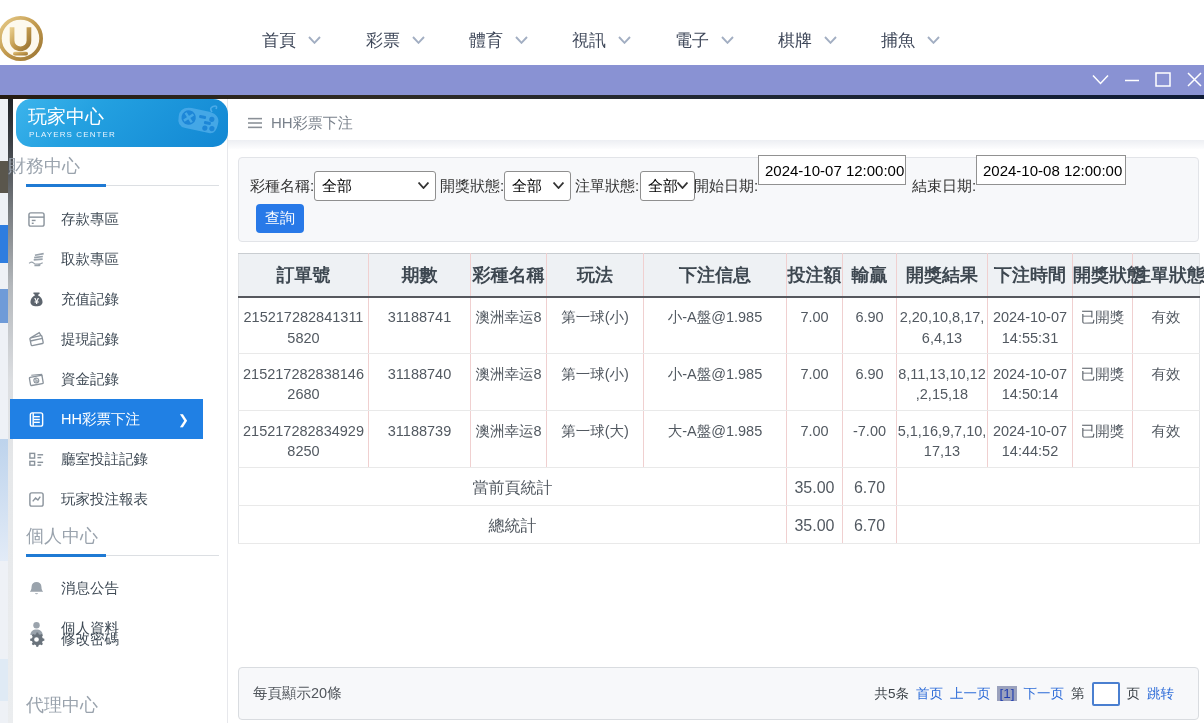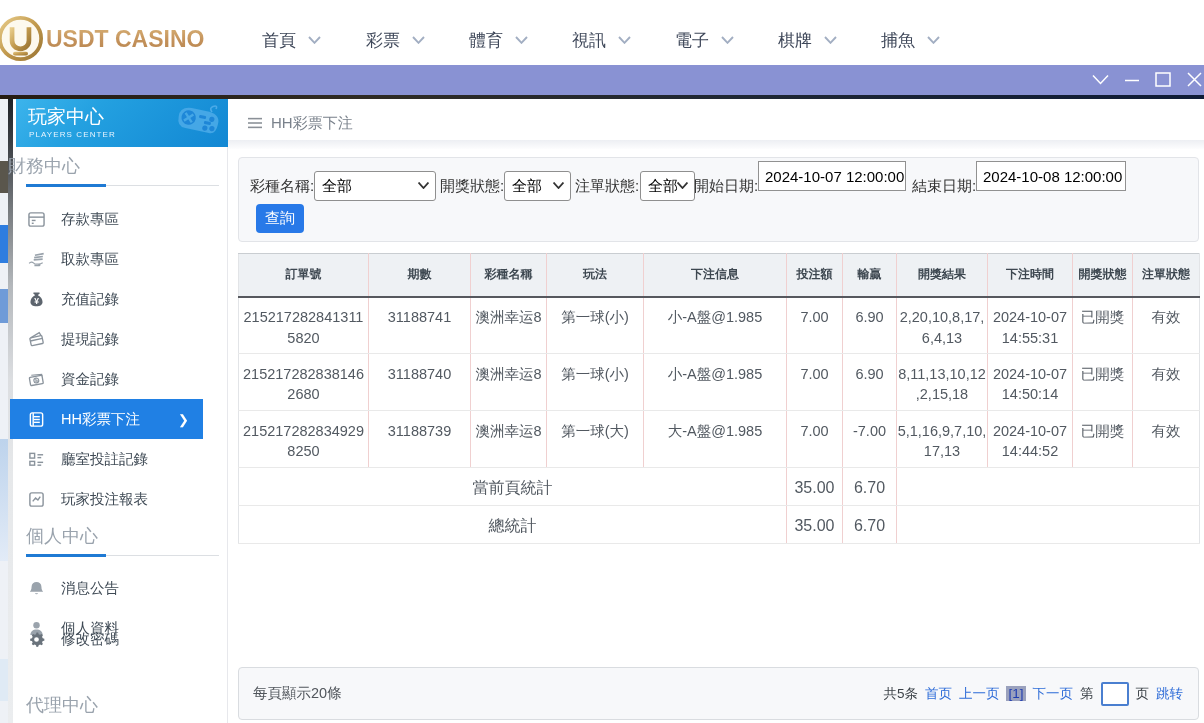--- a/index.html
+++ b/index.html
@@ -28,21 +28,21 @@
 #strip { left:0; top:99px; width:8px; height:624px; background:#eef1f6; }
 #wborder { left:8px; top:99px; width:5px; height:624px;
   background:linear-gradient(180deg,#1f2227 0%,#3c4045 7%,#787c80 18%,#b4b8bc 30%,#dcdee1 45%,#e6e8ea 60%,#ebedef 100%); }
 
 
 #win { left:13px; top:99px; width:1191px; height:624px; background:#fff; }
 
 
 #sidebar { left:16px; top:99px; width:212px; height:624px; background:#fff; border-right:1px solid #e7e8ec; }
 #sbhead { left:0; top:0; width:212px; height:48px;
-  background:linear-gradient(135deg,#3cb4ec 0%,#23a0e0 35%,#1287d3 100%); overflow:hidden; }
+  background:linear-gradient(135deg,#3cb4ec 0%,#23a0e0 35%,#1287d3 100%); overflow:hidden;border-radius:15px; }
 #sbhead .t1 { position:absolute; left:12px; top:5px; color:#fff; font-size:19px; }
 #sbhead .t2 { position:absolute; left:13px; top:31px; color:#e8f5ff; font-size:8px; letter-spacing:1.1px; }
 .sect { left:10px; width:193px; font-size:18px; color:#9aa3ad; }
 .sline { left:10px; width:193px; height:1px; background:#dcdfe3; }
 .sline i { position:absolute; left:0; top:-1px; width:80px; height:3px; background:#1f7ad4; display:block; }
 .mitem { left:10px; width:193px; height:40px; display:flex; align-items:center; color:#3f4a55; font-size:14.5px; }
 .mitem .ic { width:17px; height:17px; margin-left:18px; flex:none; }
 .mitem .lb { margin-left:16px; }
 .mitem.sel { background:#2080e4; color:#fff; }
 .mitem.sel .arr { margin-left:auto; margin-right:14px; color:#fff; font-size:13px; }
@@ -51,48 +51,48 @@
 #crumb { left:228px; top:99px; width:976px; height:41px; background:#fff; display:flex; align-items:center; padding-top:7px; }
 #crumb .hg { margin-left:20px; }
 #crumb .bt { margin-left:9px; font-size:15px; color:#7a828c; }
 
 
 #filter { left:238px; top:157px; width:961px; height:85px; background:#f7f8fa; border:1px solid #e2e4e8; border-radius:4px; }
 .flabel { top:177px; font-size:15px; color:#333; }
 .fsel { top:171px; height:30px; background:#fff; border:1px solid #8f8f8f; border-radius:3px;
   font-size:15px; color:#000; display:flex; align-items:center; padding-left:7px; }
 .fsel svg { position:absolute; right:6px; top:10px; }
-.finput { top:161px; height:30px; background:#fff; border:1px solid #919191; border-radius:0;
+.finput { top:155px; height:30px; background:#fff; border:1px solid #919191; border-radius:0;
   font-size:15px; color:#000; display:flex; align-items:center; padding-left:6px; white-space:nowrap; }
 #qbtn { left:256px; top:204px; width:48px; height:29px; background:#2879e8; border-radius:4px;
   color:#fff; font-size:15px; display:flex; align-items:center; justify-content:center; }
 
 
 #tblwrap { left:238px; top:253px; width:961px; }
 table { border-collapse:collapse; table-layout:fixed; width:961px; background:#fff;
   border-top:1px solid #c9cdd1; border-left:1px solid #e2e4e7; border-right:1px solid #e2e4e7; }
 th { background:#eef1f4; border-bottom:2px solid #56585e; white-space:nowrap;
   border-left:1px solid #f0d0d0; border-right:1px solid #f0d0d0;
-  font-size:12px; color:#3d4750; font-weight:bold; height:43px; }
+  font-size:18px; color:#3d4750; font-weight:bold; height:43px; }
 td { border:1px solid #f0d0d0; border-top:1px solid #e9e9e9; border-bottom:1px solid #e9e9e9;
   font-size:14.5px; color:#525961; text-align:center; word-break:break-all; line-break:anywhere; line-height:20.5px; padding:9.5px 2px 0 2px; vertical-align:top; }
 tr.data td { height:57px; }
 table tr th:first-child, table tr td:first-child { border-left:none; }
 tr.data td:first-child { padding:9.5px 4px 0 4px; }
 tr.data td:nth-child(8) { padding:9.5px 0 0 0; }
 table tr th:last-child, table tr td:last-child { border-right:none; }
 tr.stat td { height:38px; font-size:16px; }
 tr.stat td.nob { border-left:none; border-right:none; }
 
 
 #pager { left:238px; top:667px; width:961px; height:53px; background:#f7f8fa; border:1px solid #d9dce0; border-radius:4px;
   display:flex; align-items:center; font-size:14px; }
 #pager .right span { font-size:13.5px; }
 #pager .left { margin-left:14px; color:#51565c; font-size:14.5px; }
-#pager .right { margin-left:auto; margin-right:15px; display:flex; align-items:center; gap:7px; color:#3c4248; }
+#pager .right { margin-left:auto; margin-right:24px; display:flex; align-items:center; gap:7px; color:#3c4248; }
 #pager .bl { color:#2e6cd8; }
 #pager .cur { background:#9aa1bd; color:#1f3db0; padding:0px 2px; }
 #pager .gob { width:28px; height:24px; background:#fff; border:2px solid #4a7fd0; border-radius:2px; }
 </style>
 </head>
 <body>
 
 <div class="abs" id="topbar">
   <svg class="abs" id="logoc" viewBox="0 0 48 48">
     <defs>
@@ -100,21 +100,20 @@
         <stop offset="0" stop-color="#e8cc8a"></stop>
           <stop offset="0.5" stop-color="#c29a4e"></stop>
           <stop offset="1" stop-color="#9a7432"></stop>
       </linearGradient>
     </defs>
     <circle cx="24" cy="24" r="22" fill="#fdf9ee" stroke="url(#gold)" stroke-width="4"></circle>
     <path d="M15 12 v14 a9 9 0 0 0 18 0 v-14" fill="none" stroke="url(#gold)" stroke-width="5"></path>
     <path d="M20 14 v12 a4 4 0 0 0 8 0 v-12" fill="none" stroke="#fdf9ee" stroke-width="2"></path>
     <rect x="16" y="38" width="16" height="4" rx="2" fill="url(#gold)"></rect>
   </svg>
-  <div class="abs" id="logotxt">USDT CASINO</div>
   <div class="abs navitem" style="left:262px">首頁<svg width="13" height="8" viewBox="0 0 13 8">
         <polyline points="1,1 6.5,6.8 12,1" fill="none" stroke="#a2aec2" stroke-width="1.9"></polyline>
       </svg></div>
   <div class="abs navitem" style="left:366px">彩票<svg width="13" height="8" viewBox="0 0 13 8">
         <polyline points="1,1 6.5,6.8 12,1" fill="none" stroke="#a2aec2" stroke-width="1.9"></polyline>
       </svg></div>
   <div class="abs navitem" style="left:469px">體育<svg width="13" height="8" viewBox="0 0 13 8">
         <polyline points="1,1 6.5,6.8 12,1" fill="none" stroke="#a2aec2" stroke-width="1.9"></polyline>
       </svg></div>
   <div class="abs navitem" style="left:572px">視訊<svg width="13" height="8" viewBox="0 0 13 8">

